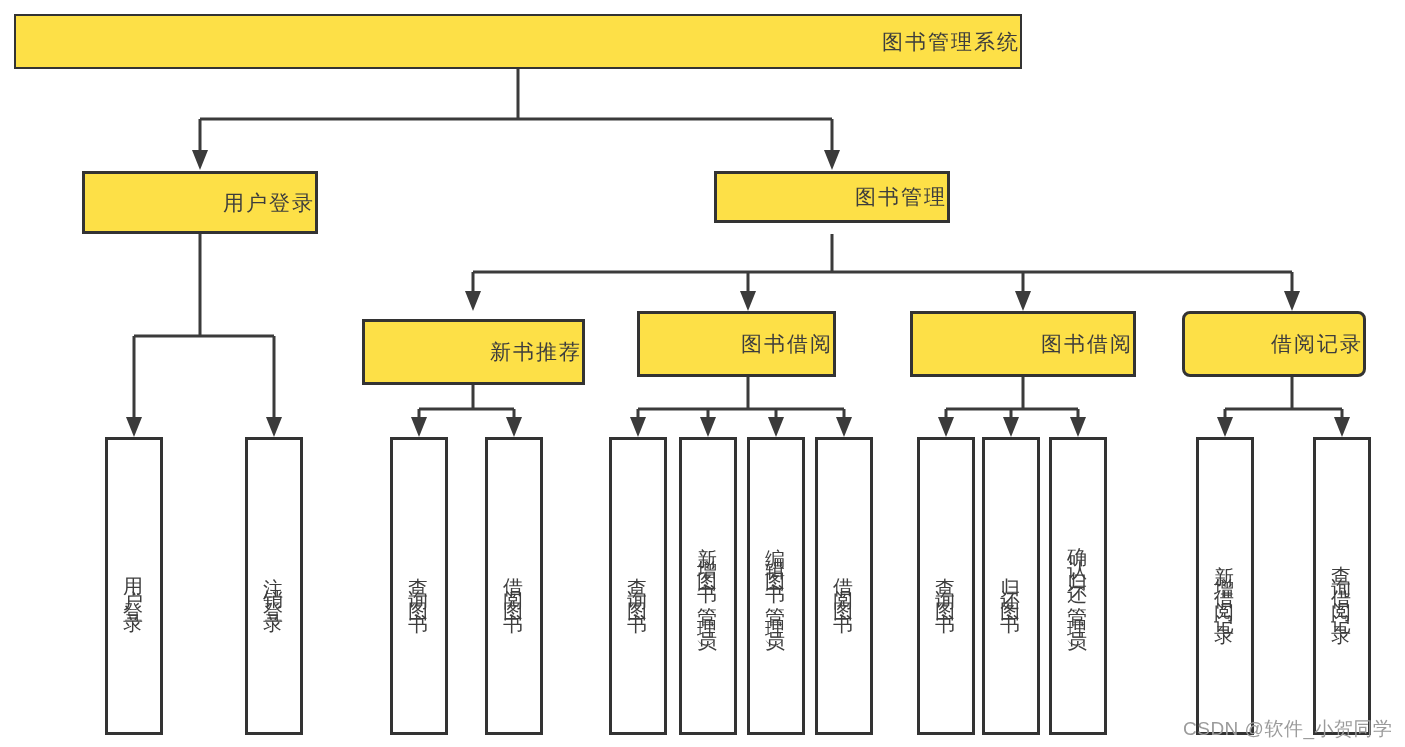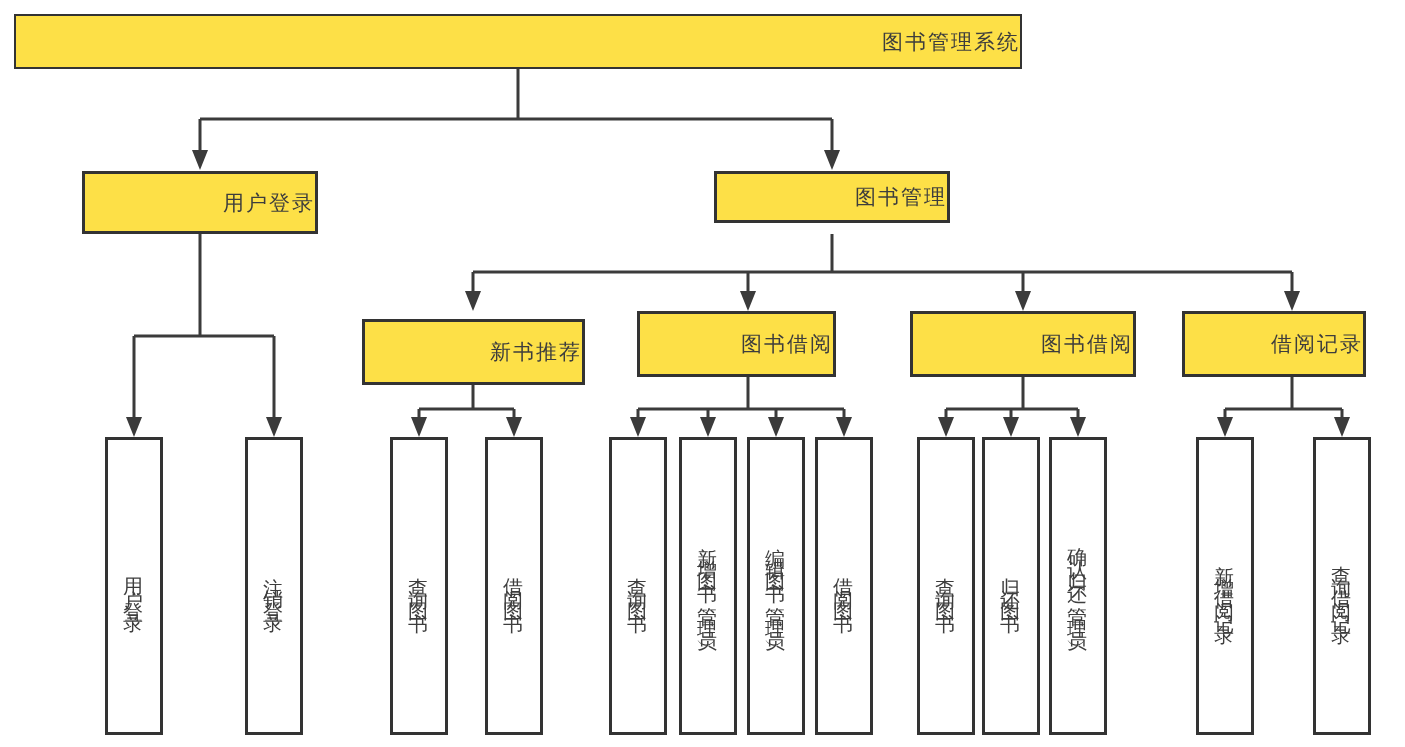--- a/index.html
+++ b/index.html
@@ -105,21 +105,21 @@
 
   <div class="node" style="left:362px;top:319px;width:223px;height:66px;">
     <span>新书推荐</span>
   </div>
   <div class="node" style="left:637px;top:311px;width:199px;height:66px;">
     <span>图书借阅</span>
   </div>
   <div class="node" style="left:910px;top:311px;width:226px;height:66px;">
     <span>图书借阅</span>
   </div>
-  <div class="node" style="left:1182px;top:311px;width:184px;height:66px;">
+  <div class="node" style="left:1182px;top:311px;width:184px;height:66px;border-radius:8px;">
     <span>借阅记录</span>
   </div>
 
   <div class="leaf" style="left:105px;">
     <span class="vtext">用户登录</span>
   </div>
   <div class="leaf" style="left:245px;">
     <span class="vtext">注销登录</span>
   </div>
 
@@ -153,13 +153,14 @@
     <span class="vtext">确认归还（管理员）</span>
   </div>
 
   <div class="leaf" style="left:1196px;">
     <span class="vtext">新增借阅记录</span>
   </div>
   <div class="leaf" style="left:1313px;">
     <span class="vtext">查询借阅记录</span>
   </div>
 
+  <div class="watermark">CSDN @软件_小贺同学</div>
 </div>
 
 </body></html>

